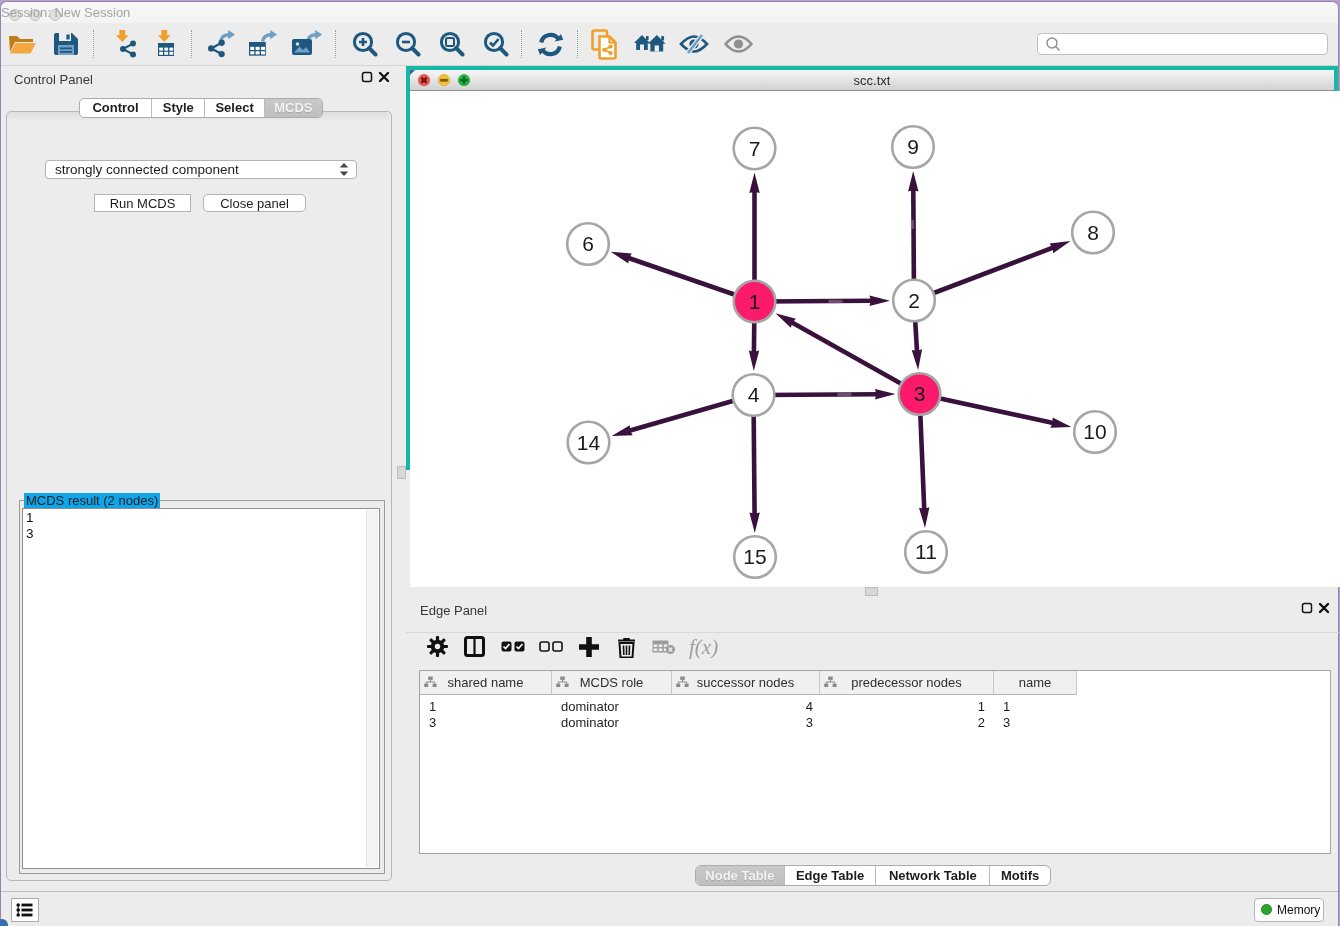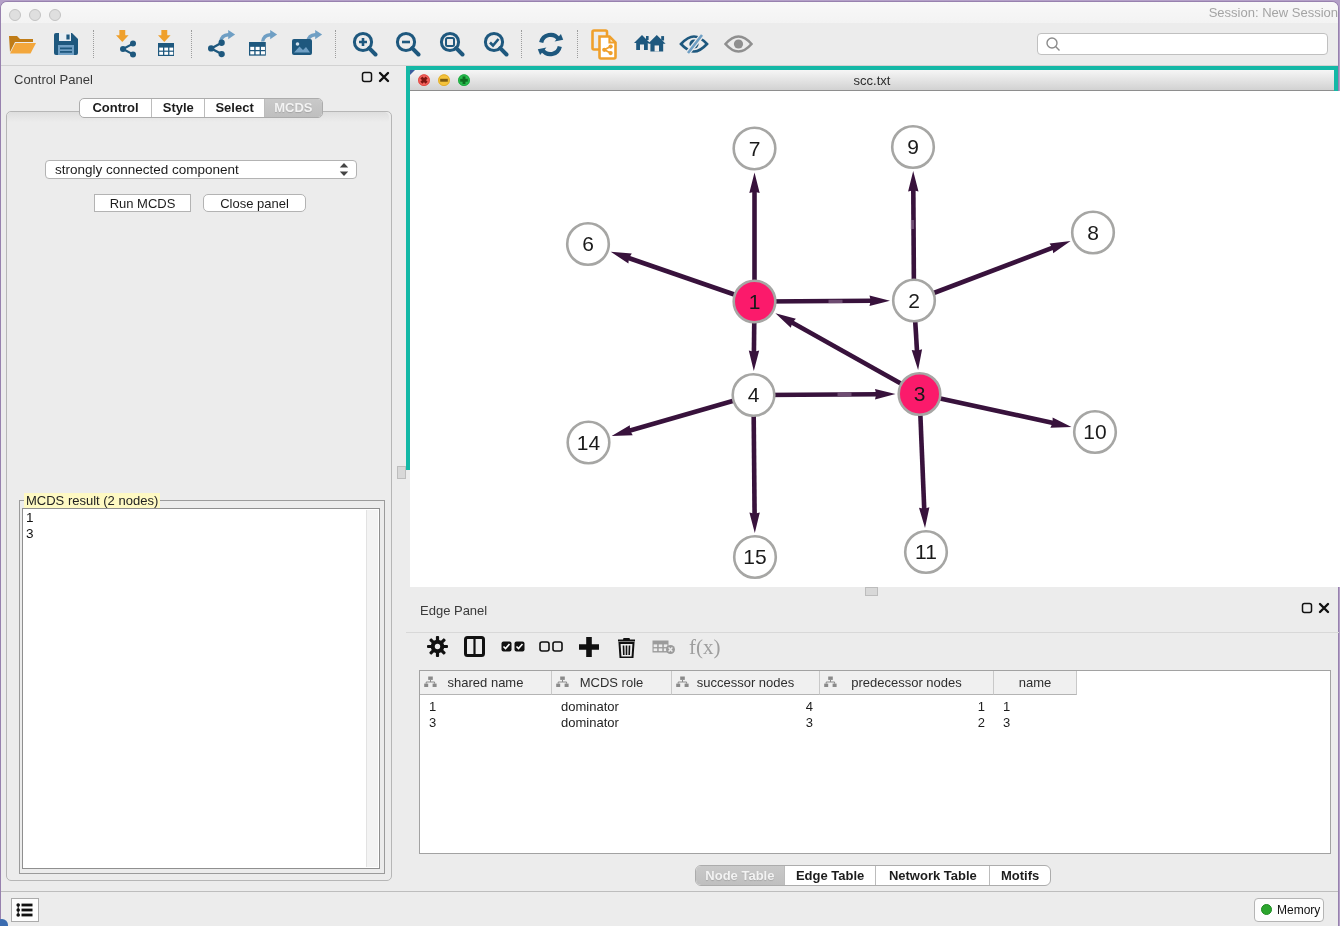--- a/index.html
+++ b/index.html
@@ -1,21 +1,21 @@
 <!DOCTYPE html>
 <html><head>
 <meta charset="utf-8">
 <style>
 html,body{margin:0;padding:0}
 body{width:1340px;height:926px;overflow:hidden;position:relative;background:#b4a0c8;font-family:"Liberation Sans",sans-serif;-webkit-font-smoothing:antialiased}
 .abs{position:absolute}
 #app{position:absolute;left:1px;top:2px;width:1337px;height:924px;background:#ececec;border-radius:6px 6px 0 0;box-shadow:0 0 0 1px rgba(98,72,125,0.35)}
 #titlebar{position:absolute;left:0;top:0;width:100%;height:21px;background:linear-gradient(#f8f8f8,#f3f3f3);border-radius:6px 6px 0 0;border-bottom:1px solid #dadada}
 .tl{position:absolute;top:7px;width:12px;height:12px;border-radius:50%;background:#dfdfdf;border:1px solid #c3c3c3;box-sizing:border-box}
-#wtitle{position:absolute;top:3px;left:0;width:100%;text-align:right;font-size:13px;color:#a4a4a4}
+#wtitle{position:absolute;top:3px;left:0;width:100%;text-align:left;font-size:13px;color:#a4a4a4}
 #toolbar{position:absolute;left:0;top:21px;width:100%;height:42px;background:#ececec;border-bottom:1px solid #d2d2d2}
 .tsep{position:absolute;top:7px;height:28px;width:0;border-left:1px dotted #9d9d9d}
 #searchbox{position:absolute;left:1036px;top:10px;width:289px;height:20px;background:#fff;border:1px solid #c0c0c0;border-radius:4px}
 
 #cp{position:absolute;left:0;top:63px;width:392px;height:829px}
 .ptitle{font-size:13px;color:#3a3a3a}
 .seg{position:absolute;display:flex;border:1px solid #acacac;border-radius:5px;background:#fff;overflow:hidden;height:18px}
 .seg>div{font-size:13px;font-weight:600;color:#1c1c1c;text-align:center;line-height:18px;border-right:1px solid #bcbcbc}
 .seg>div:last-child{border-right:none}
 .seg>div.on{background:linear-gradient(#c9c9c9,#bfbfbf);color:#f3f3f3;text-shadow:0 1px 1px rgba(0,0,0,.15)}
@@ -217,21 +217,21 @@
       <span style="position:absolute;left:9px;top:1px;font-size:13.5px">strongly connected component</span>
       <svg width="10" height="14" style="position:absolute;right:7px;top:1.5px">
           <path d="M5 0 L9.2 4.6 L0.8 4.6 Z" fill="#444"></path>
           <path d="M5 13 L9.2 8.4 L0.8 8.4 Z" fill="#444"></path>
         </svg>
     </div>
     <div class="btn" style="left:93px;top:129px;width:95px;height:15px;border-radius:0;padding-top:1px">Run MCDS</div>
     <div class="btn" style="left:202px;top:129px;width:101px;height:15px;border-radius:5px;padding-top:1px">Close panel</div>
 
     <div style="position:absolute;left:18px;top:435px;width:364px;height:372px;border:1px solid #9b9b9b"></div>
-    <div style="position:absolute;left:23px;top:428px;background:#fef9c3;padding:0 2px;font-size:13px;color:#222">MCDS result (2 nodes)</div>
+    <div style="position:absolute;left:23px;top:428px;background:#0ea5e9;padding:0 2px;font-size:13px;color:#222">MCDS result (2 nodes)</div>
     <div style="position:absolute;left:21px;top:443px;width:356px;height:359px;background:#fff;border:1px solid #8f8f8f">
       <div style="position:absolute;left:3px;top:1px;font-size:13.5px;color:#111;line-height:16px">1<br>3</div>
       <div style="position:absolute;right:1px;top:1px;width:11px;height:357px;background:#f3f3f3;border-left:1px solid #e2e2e2"></div>
     </div>
   </div>
 
   <div style="position:absolute;left:396px;top:464px;width:7px;height:11px;background:#d8d8d8;border:1px solid #bdbdbd"></div>
   <div style="position:absolute;left:864px;top:585px;width:11px;height:7px;background:#d8d8d8;border:1px solid #bdbdbd"></div>
 
   <div id="nw">
@@ -375,21 +375,21 @@
           <rect x="0.5" y="0.5" width="16" height="12" fill="#9b9b9b"></rect>
           <rect x="1.6" y="4.4" width="3.6" height="2.7" fill="#ececec"></rect>
           <rect x="6.699999999999999" y="4.4" width="3.6" height="2.7" fill="#ececec"></rect>
           <rect x="11.799999999999999" y="4.4" width="3.6" height="2.7" fill="#ececec"></rect>
           <rect x="1.6" y="8.4" width="3.6" height="2.7" fill="#ececec"></rect>
           <rect x="6.699999999999999" y="8.4" width="3.6" height="2.7" fill="#ececec"></rect>
           <rect x="11.799999999999999" y="8.4" width="3.6" height="2.7" fill="#ececec"></rect>
           <circle cx="18.5" cy="9.5" r="4.5" fill="#9b9b9b"></circle>
           <path d="M16.6 7.6 L20.4 11.4 M20.4 7.6 L16.6 11.4" stroke="#ececec" stroke-width="1.4"></path>
         </svg>
-        <div class="icon" style="left:283px;top:38px;font-family:'Liberation Serif',serif;font-size:21px;color:#9e9e9e">f(x)</div>
+        <div class="icon" style="left:283px;top:38px;font-family:'Liberation Serif',serif;font-style:italic;font-size:21px;color:#9e9e9e">f(x)</div>
       </div>
     <div id="ttable">
       <div id="thead">
           <div class="hcell" style="left:0px;width:131px"><svg width="13" height="12" viewBox="0 0 13 12" style="position:absolute;top:5px;left:4px">
               <g fill="#8a8a8a">
                 <rect x="4.2" y="0.5" width="4.6" height="3.4"></rect>
                 <rect x="0.2" y="7.6" width="4" height="3.4"></rect>
                 <rect x="8.6" y="7.6" width="4" height="3.4"></rect>
                 <path d="M6.5 4 L6.5 6 M2.2 7.6 L2.2 6 L10.6 6 L10.6 7.6" stroke="#8a8a8a" stroke-width="1" fill="none"></path>
               </g>

